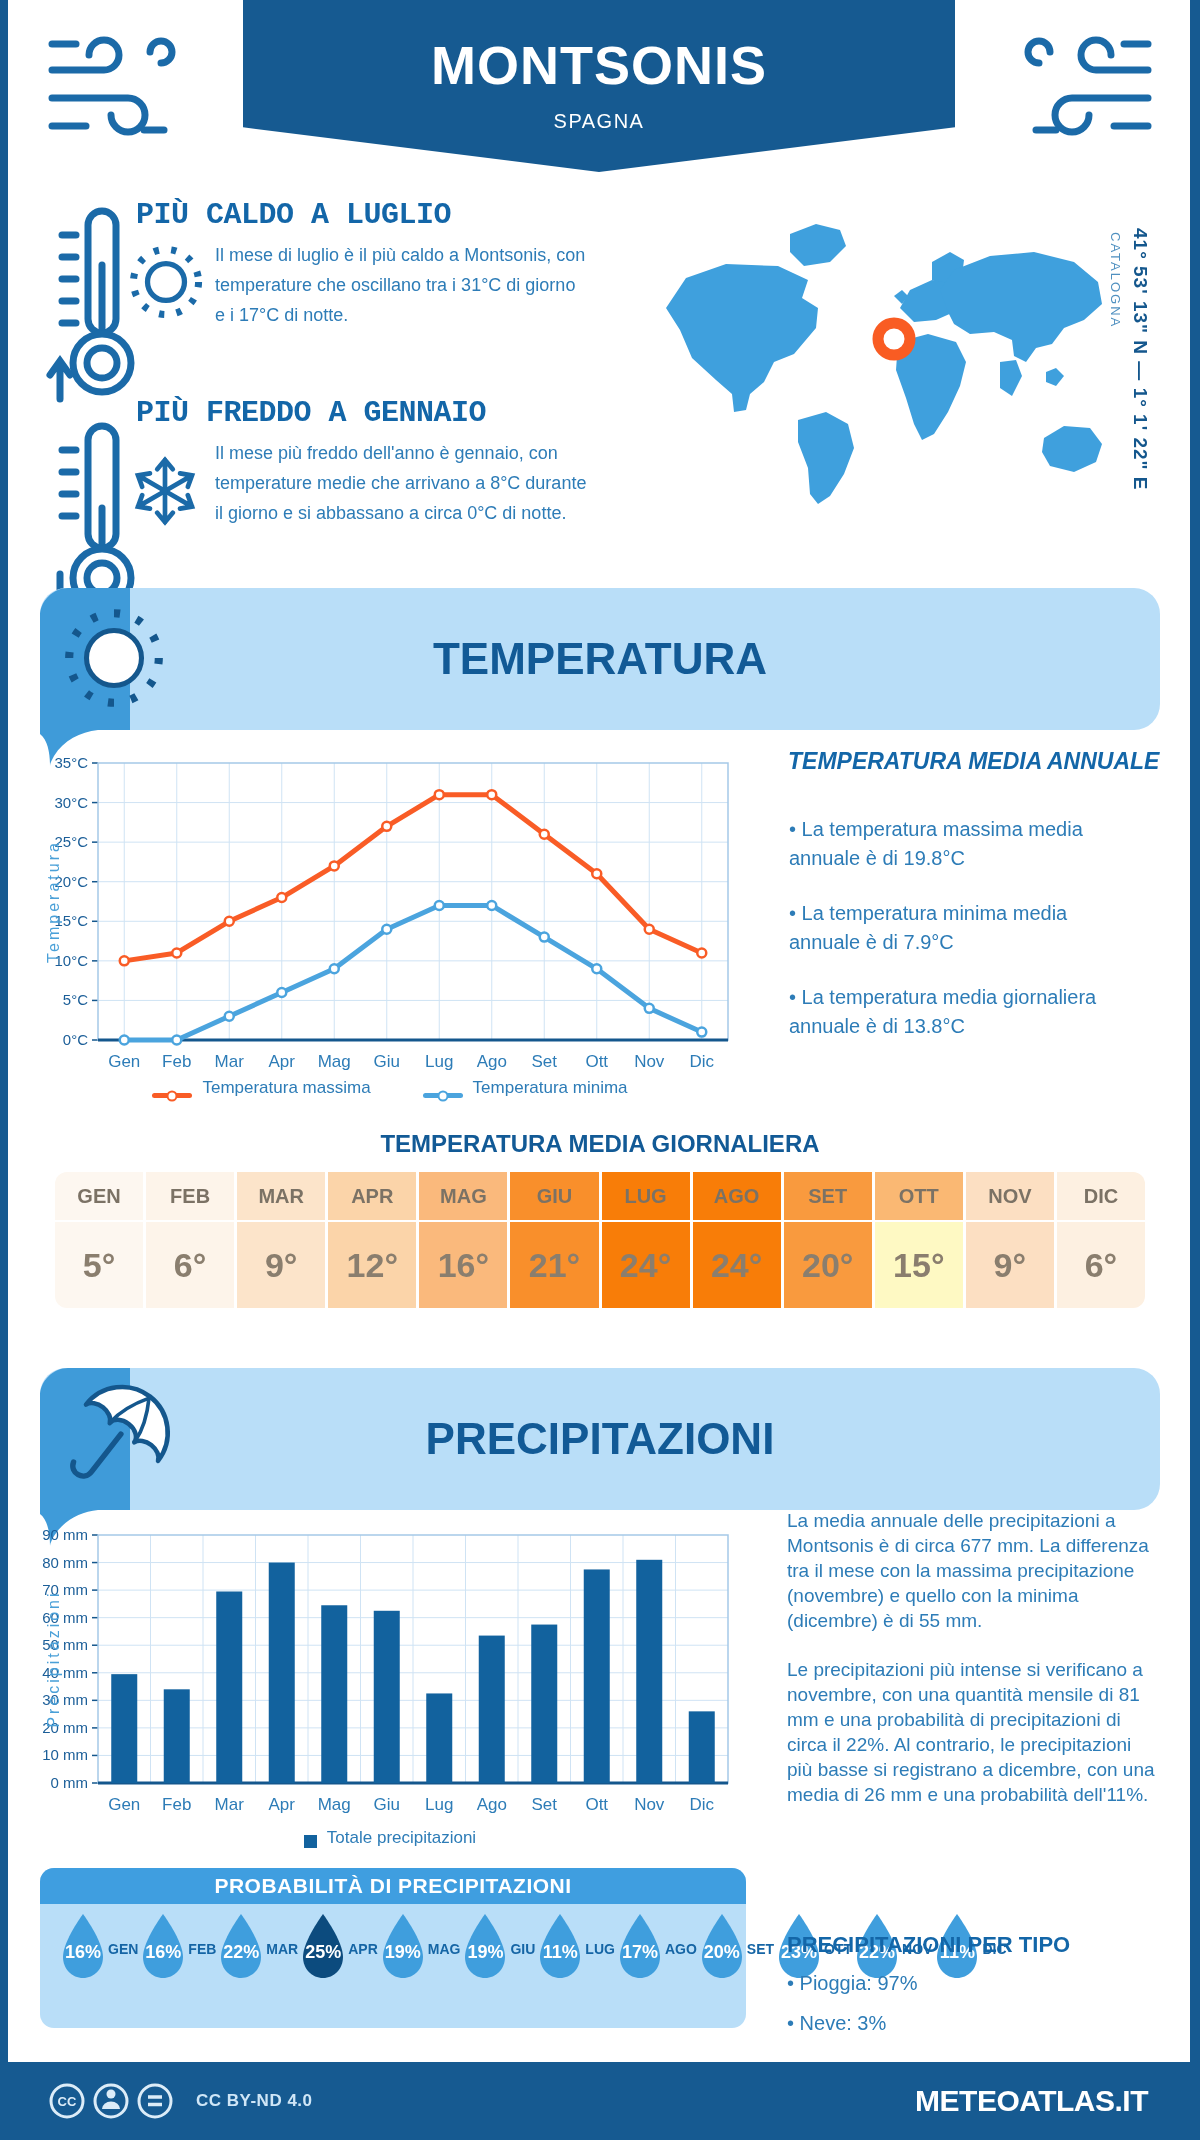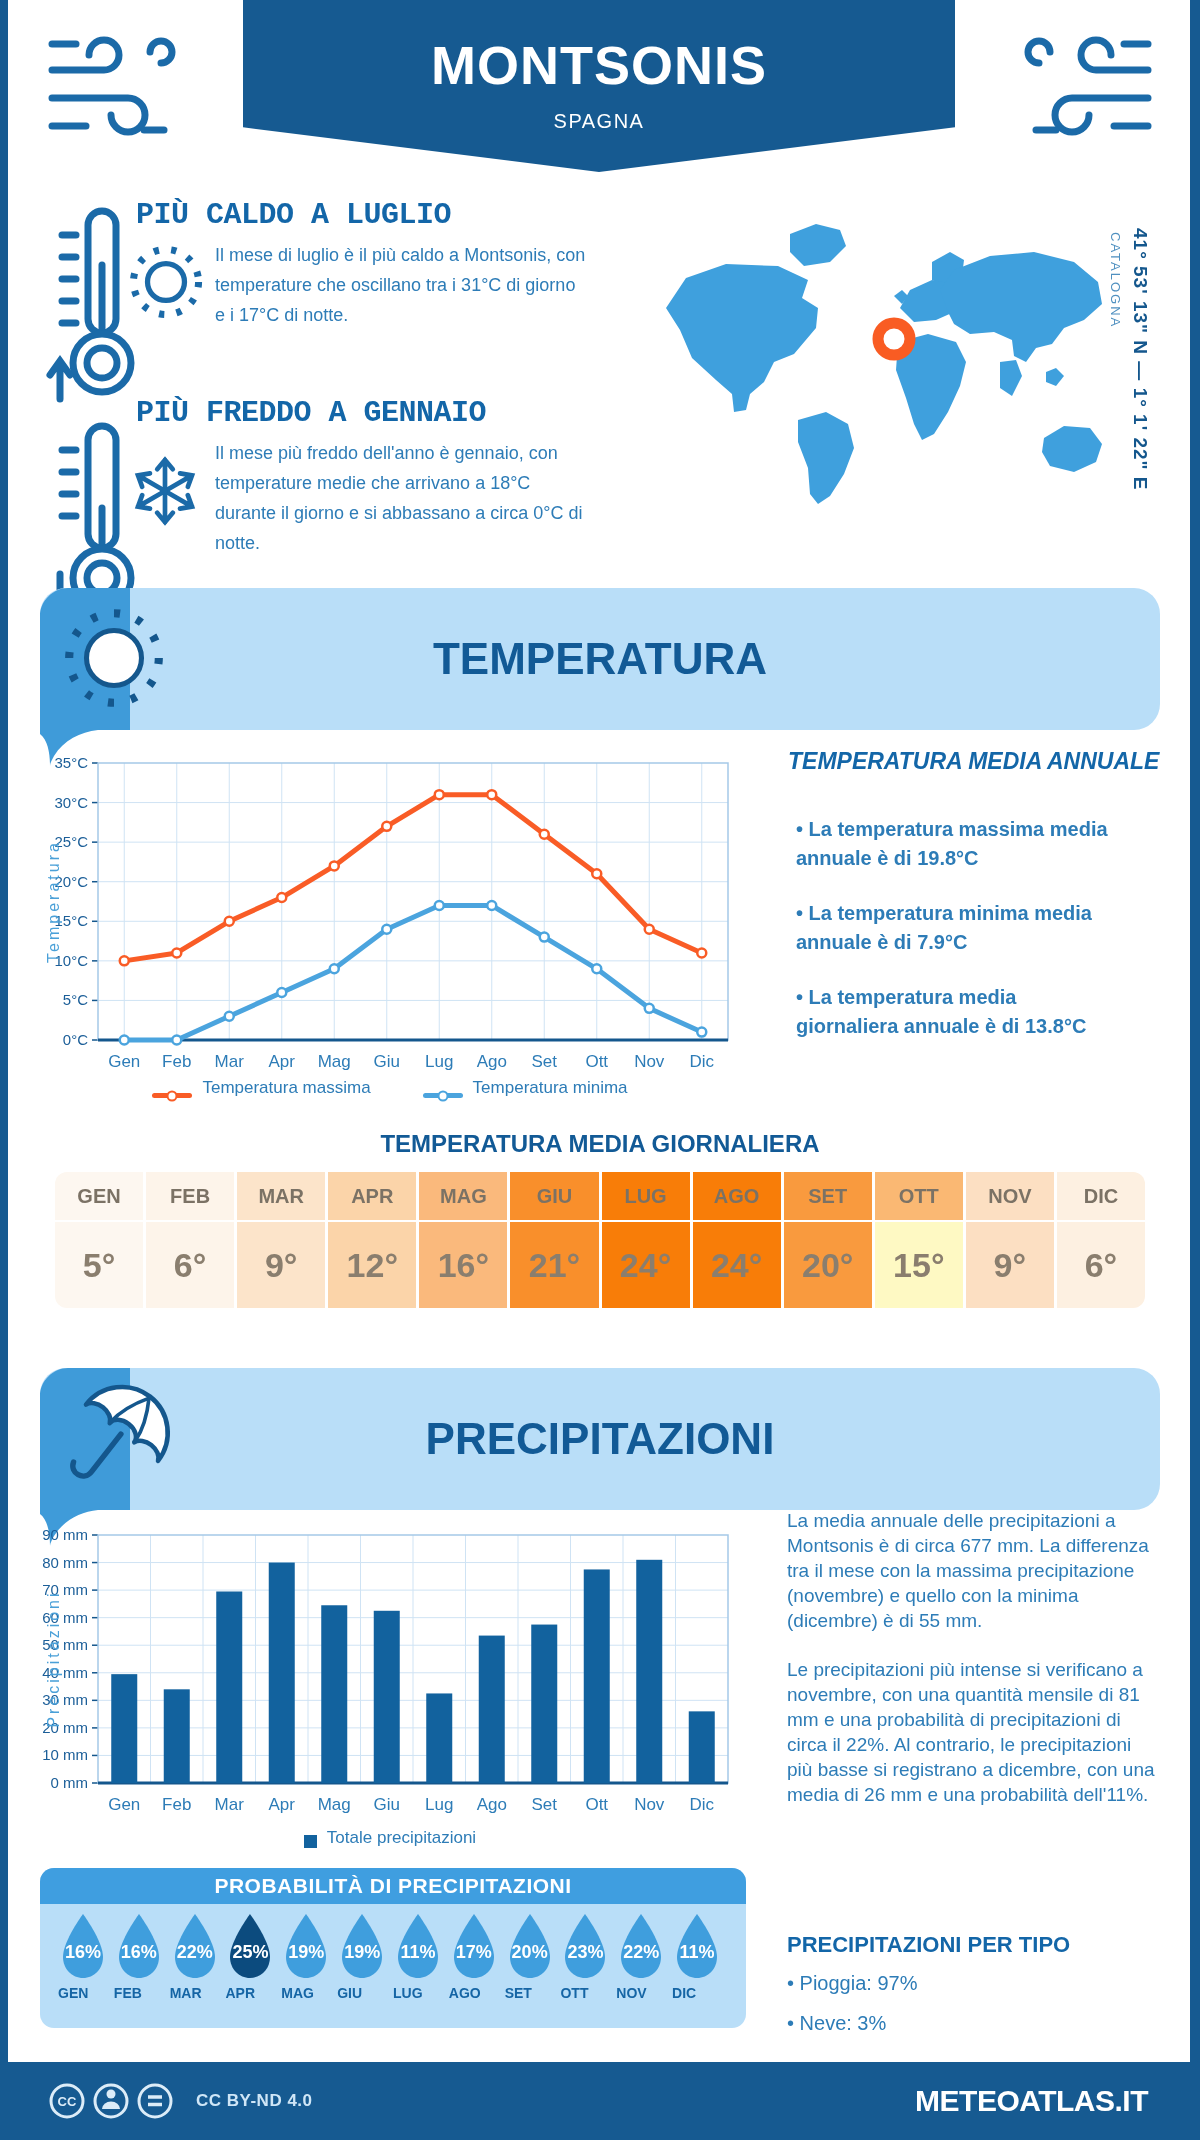--- a/index.html
+++ b/index.html
@@ -18,21 +18,21 @@
   
   .coords{position:absolute;left:1108px;top:228px;display:flex;gap:6px;}
   .coords .reg{writing-mode:vertical-rl;font-size:13px;letter-spacing:2px;color:#4f90c0;padding-top:4px;}
   .coords .geo{writing-mode:vertical-rl;font-size:19px;font-weight:bold;color:#14578d;letter-spacing:1px;}
   
   .sec-banner{position:absolute;left:40px;width:1120px;height:142px;background:#b9def8;border-radius:26px;}
   .sec-banner .title{position:absolute;left:0;right:0;top:0;height:142px;line-height:142px;text-align:center;
       font-size:44px;font-weight:bold;color:#125a96;letter-spacing:0;}
   
   .sum-title{position:absolute;font-size:23px;font-weight:bold;color:#1366a8;}
-  .sum-bullets p{margin:0 8px 26px;font-size:20px;line-height:29px;color:#2d7cb7;font-weight:bold;}
+  .sum-bullets p{margin:0 1px 26px;font-size:20px;line-height:29px;color:#2d7cb7;}
   .para p{margin:0 0 24px;font-size:19px;line-height:25px;color:#2d7cb7;}
   
   .daily-title{position:absolute;left:55px;top:1130px;width:1090px;text-align:center;
       font-size:24px;font-weight:bold;color:#125a96;}
   .months-grid{position:absolute;left:55px;top:1172px;width:1090px;display:grid;
       grid-template-columns:repeat(12,1fr);column-gap:3px;border-radius:12px;overflow:hidden;}
   .mcol{display:flex;flex-direction:column;row-gap:2px;}
   .mhead{height:48px;line-height:48px;text-align:center;font-size:20px;font-weight:bold;color:#7b7265;}
   .mval{height:86px;line-height:86px;text-align:center;font-size:34px;font-weight:bold;color:#8a7e6e;}
   
@@ -42,21 +42,21 @@
   .lswatch{position:relative;width:40px;height:5px;border-radius:3px;}
   .lswatch .dot{position:absolute;left:50%;top:50%;transform:translate(-50%,-50%);
       width:7px;height:7px;border-radius:50%;background:#fff;border:2.5px solid currentColor;}
   .bswatch{width:13px;height:13px;}
   svg text{font-family:"Liberation Sans",sans-serif;}
   
   .prob-panel{position:absolute;left:40px;top:1868px;width:706px;height:160px;background:#b9def8;border-radius:14px;}
   .prob-title{height:36px;line-height:36px;background:#3f9ee0;border-radius:14px 14px 0 0;
       text-align:center;color:#fff;font-size:21px;font-weight:bold;letter-spacing:.5px;}
   .drops{display:flex;padding:8px 18px 0;}
-  .dropcol{flex:1;display:flex;flex-direction:column;align-items:flex-start;color:#3f9edd;}
+  .dropcol{flex:1;display:flex;flex-direction:row;align-items:center;color:#3f9edd;}
   .dropcol.hl{color:#0c4b7e;}
   .dropwrap{position:relative;width:50px;height:70px;}
   .dropwrap .pct{position:absolute;left:0;right:0;top:30px;text-align:center;
       font-size:18px;font-weight:bold;color:#fff;}
   .dmonth{margin-top:3px;font-size:14px;font-weight:bold;color:#1565a5;}
   
   .type-title{position:absolute;font-size:22px;font-weight:bold;color:#1366a8;}
   .type-bullets p{margin:0 0 10px;font-size:20px;line-height:30px;color:#2d7cb7;}
   
   .footer{position:absolute;left:0;bottom:0;width:1200px;height:78px;background:#165a91;
@@ -149,21 +149,21 @@
         </g>
       <g transform="rotate(240 50 50)">
           <path d="M50 50 V10 M40 22 L50 10 L60 22"></path>
         </g>
       <g transform="rotate(300 50 50)">
           <path d="M50 50 V10 M40 22 L50 10 L60 22"></path>
         </g>
     </g>
   </svg>
   <div class="h-title" style="left:136px;top:396px;">PIÙ FREDDO A GENNAIO</div>
-  <div class="h-text" style="left:215px;top:438px;">Il mese più freddo dell'anno è gennaio, con temperature medie che arrivano a 18°C durante il giorno e si abbassano a circa 0°C di notte.</div>
+  <div class="h-text" style="left:215px;top:438px;">Il mese più freddo dell'anno è gennaio, con temperature medie che arrivano a 8°C durante il giorno e si abbassano a circa 0°C di notte.</div>
 
   <svg class="abs" style="left:648px;top:212px;" width="460" height="300" viewBox="0 0 460 300">
     <g fill="#3fa0dd">
       <path d="M142 22 l26 -10 24 6 6 16 -16 16 -26 4 -14 -14 z"></path>
       <path d="M18 96 l20 -30 40 -14 52 2 30 14 -6 18 16 10 -2 20 -22 26 -20 8 -10 20 -14 12 -4 16 -12 2 -2 -18 -16 -14 -24 -22 -12 -28 z"></path>
       <path d="M150 208 l28 -8 22 12 6 24 -10 26 -14 22 -12 8 -8 -10 -2 -26 -10 -26 z"></path>
       <path d="M246 84 l8 -6 6 6 -6 8 z"></path>
       <path d="M284 50 l18 -10 14 8 -2 16 -16 10 -14 -6 z"></path>
       <path d="M252 96 l10 -18 22 -10 24 4 8 14 -10 14 -18 8 -22 2 z"></path>
       <path d="M250 130 l30 -8 28 8 10 20 -6 24 -12 26 -14 22 -12 6 -8 -16 -8 -26 -10 -28 z"></path>

